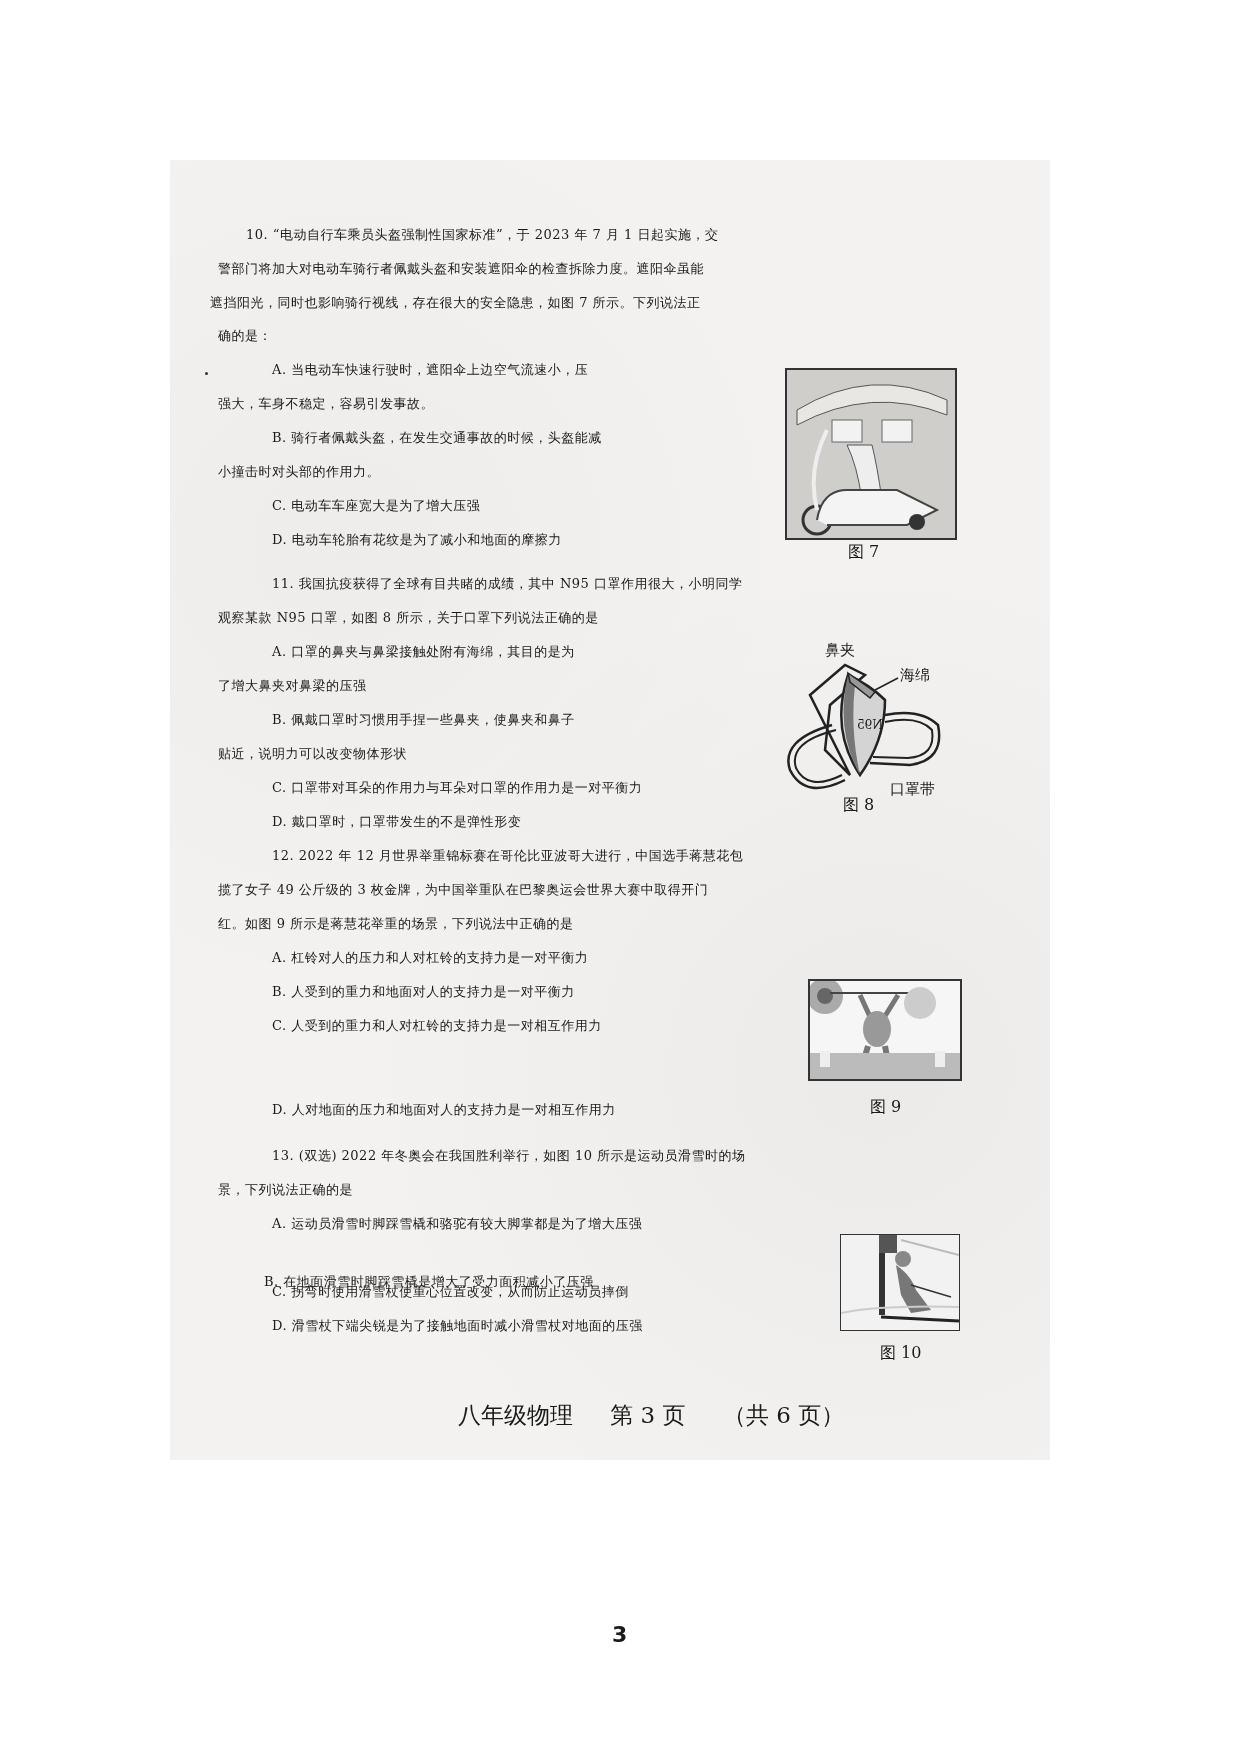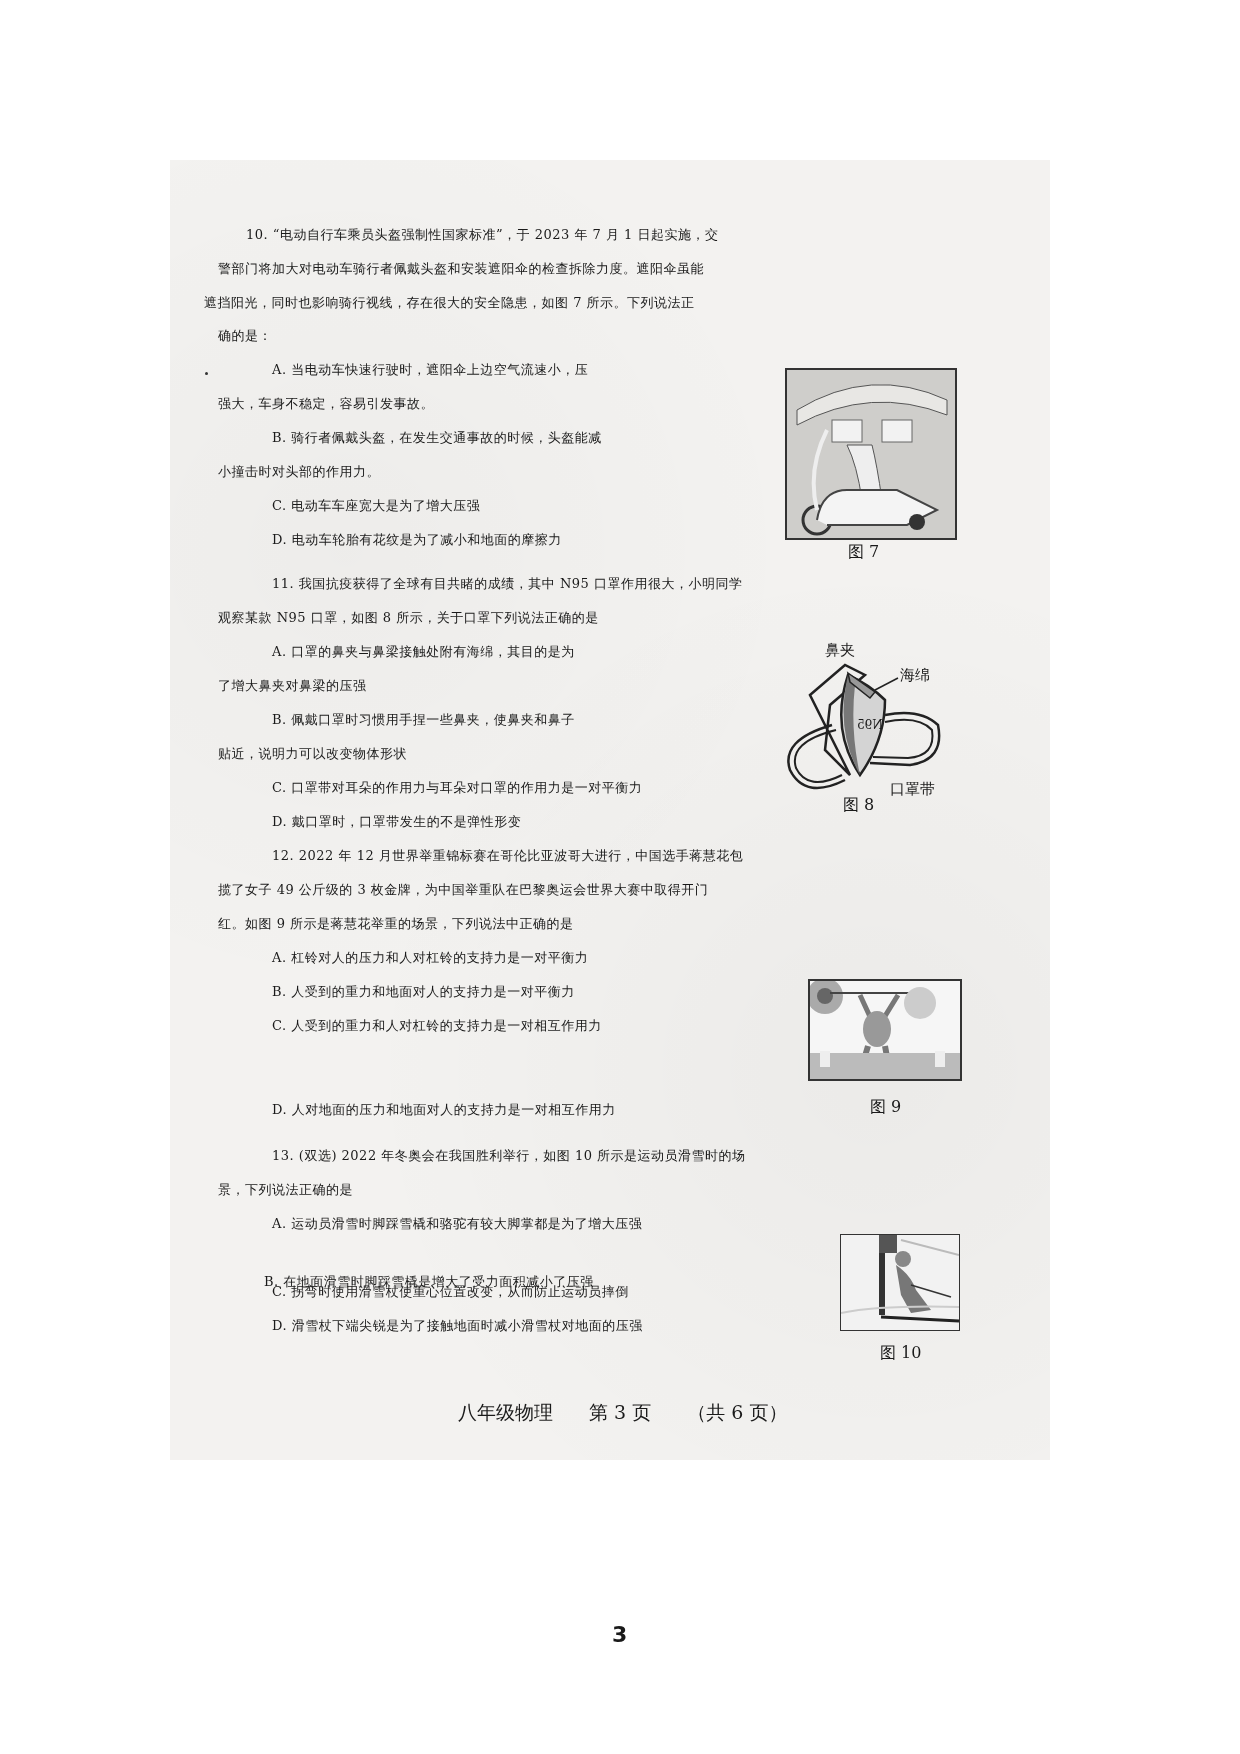--- a/index.html
+++ b/index.html
@@ -34,21 +34,21 @@
       overflow: hidden;
     }
     .fig-caption {
       position: absolute;
       font-size: 16px;
       white-space: nowrap;
     }
     .footer {
       position: absolute;
       top: 1400px; left: 458px;
-      font-size: 19px;
+      font-size: 23px;
       white-space: nowrap;
     }
     .footer span { margin-right: 30px; }
     .page-number {
       position: absolute;
       top: 1622px; left: 612px;
       font-family: "DejaVu Sans", sans-serif;
       font-weight: bold;
       font-size: 22px;
     }
@@ -59,21 +59,21 @@
     .label-sm { position:absolute; font-size:15px; white-space:nowrap; }
   </style>
 </head>
 <body>
 
 <div class="scan"></div>
 <div class="dot"></div>
 
 <div class="line" style="left:246px;top:222px;">10. “电动自行车乘员头盔强制性国家标准”，于 2023 年 7 月 1 日起实施，交</div>
 <div class="line" style="left:218px;top:256px;">警部门将加大对电动车骑行者佩戴头盔和安装遮阳伞的检查拆除力度。遮阳伞虽能</div>
-<div class="line" style="left:204px;top:290px;">遮挡阳光，同时也影响骑行视线，存在很大的安全隐患，如图 7 所示。下列说法正</div>
+<div class="line" style="left:210px;top:290px;">遮挡阳光，同时也影响骑行视线，存在很大的安全隐患，如图 7 所示。下列说法正</div>
 <div class="line" style="left:218px;top:323px;">确的是：</div>
 
 <div class="line" style="left:272px;top:357px;">A. 当电动车快速行驶时，遮阳伞上边空气流速小，压</div>
 <div class="line" style="left:218px;top:391px;">强大，车身不稳定，容易引发事故。</div>
 <div class="line" style="left:272px;top:425px;">B. 骑行者佩戴头盔，在发生交通事故的时候，头盔能减</div>
 <div class="line" style="left:218px;top:459px;">小撞击时对头部的作用力。</div>
 <div class="line" style="left:272px;top:493px;">C. 电动车车座宽大是为了增大压强</div>
 <div class="line" style="left:272px;top:527px;text-align:center;">D. 电动车轮胎有花纹是为了减小和地面的摩擦力</div>
 
 <div class="figure" style="left:785px;top:368px;width:168px;height:168px;">

